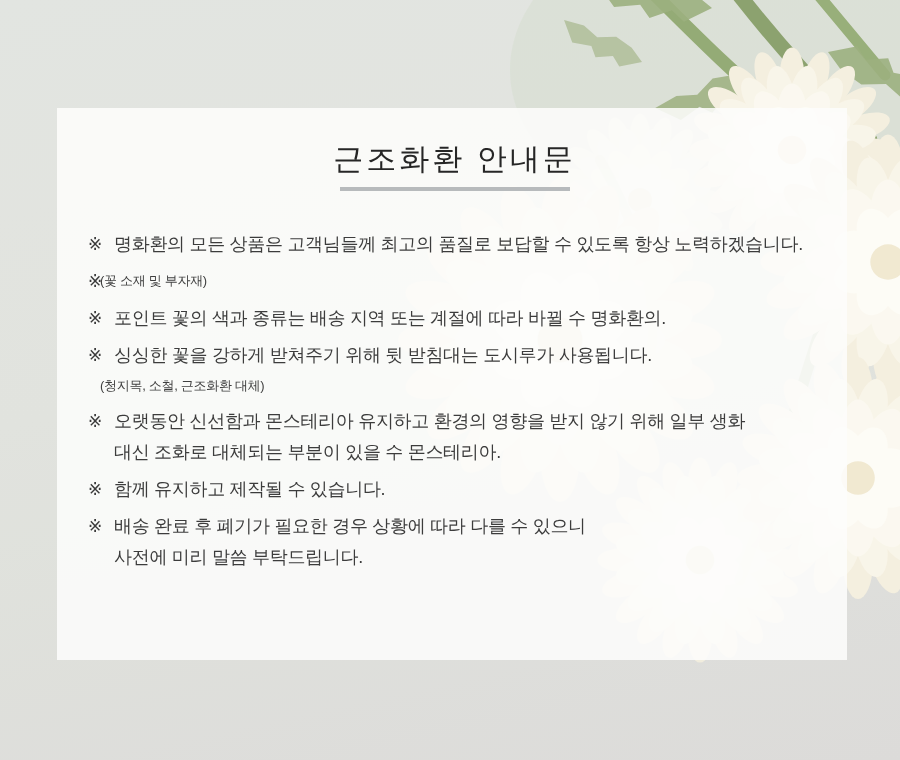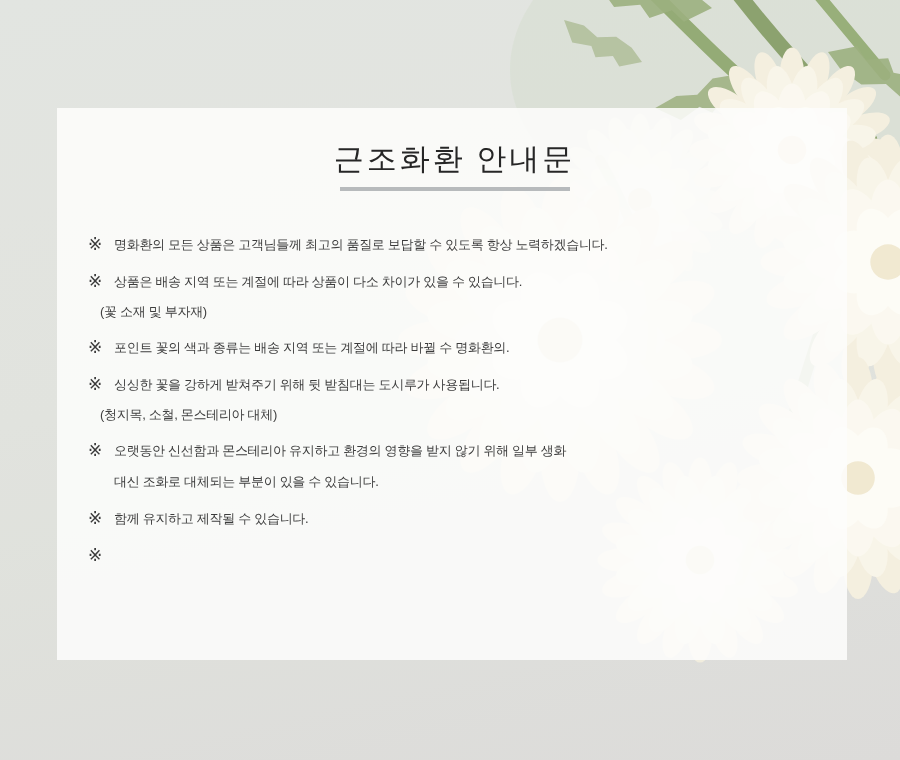--- a/index.html
+++ b/index.html
@@ -14,38 +14,38 @@
 
   .card {
     position:absolute; left:57px; top:108px; width:790px; height:552px;
     background:rgba(253,253,251,0.87);
     padding:30px 26px 0 31px;
   }
 
   .title-wrap { width:100%; text-align:center; margin-top:4px; }
   .page-title {
     display:inline-block;
-    font-family:Liberation Serif, serif;
+    font-family:Liberation Sans, sans-serif;
     font-size:30px; font-weight:500; letter-spacing:3px; color:#262626;
     line-height:34px;
   }
   .title-divider {
     width:230px; height:4px; background:#b7babc;
     margin:11px auto 0 auto;
   }
 
   .items { margin-top:38px; }
   .item { display:flex; align-items:flex-start; margin-bottom:6px; }
   .marker {
     flex:0 0 auto; width:22px; margin-right:4px;
     font-size:17px; line-height:31px; color:#3c3c3c;
   }
   .itext { flex:1 1 auto; }
   .line {
-    font-size:13px; line-height:31px; color:#3c3c3c;
+    font-size:18px; line-height:31px; color:#3c3c3c;
     letter-spacing:-0.3px; white-space:nowrap;
   }
   .subnote {
     font-size:13px; line-height:29px; color:#404040;
     letter-spacing:-0.3px; margin-left:-14px; white-space:nowrap;
   }
 </style>
 </head>
 <body>
 
@@ -449,56 +449,57 @@
       <div class="item">
         <span class="marker">※</span>
         <div class="itext">
           <div class="line">명화환의 모든 상품은 고객님들께 최고의 품질로 보답할 수 있도록 항상 노력하겠습니다.</div>
         </div>
       </div>
 
       <div class="item">
         <span class="marker">※</span>
         <div class="itext">
-          <div class="line">상품은 배송 지역 또는 계절에 따라 상품이 다소 차이가 있을 수 있습니다.</div>
           <div class="subnote">(꽃 소재 및 부자재)</div>
         </div>
       </div>
 
       <div class="item">
         <span class="marker">※</span>
         <div class="itext">
           <div class="line">포인트 꽃의 색과 종류는 배송 지역 또는 계절에 따라 바뀔 수 명화환의.</div>
         </div>
       </div>
 
       <div class="item">
         <span class="marker">※</span>
         <div class="itext">
           <div class="line">싱싱한 꽃을 강하게 받쳐주기 위해 뒷 받침대는 도시루가 사용됩니다.</div>
-          <div class="subnote">(청지목, 소철, 몬스테리아 대체)</div>
+          <div class="subnote">(청지목, 소철, 근조화환 대체)</div>
         </div>
       </div>
 
       <div class="item">
         <span class="marker">※</span>
         <div class="itext">
           <div class="line">오랫동안 신선함과 몬스테리아 유지하고 환경의 영향을 받지 않기 위해 일부 생화</div>
-          <div class="line">대신 조화로 대체되는 부분이 있을 수 있습니다.</div>
+          <div class="line">대신 조화로 대체되는 부분이 있을 수 몬스테리아.</div>
         </div>
       </div>
 
       <div class="item">
         <span class="marker">※</span>
         <div class="itext">
           <div class="line">함께 유지하고 제작될 수 있습니다.</div>
         </div>
       </div>
 
       <div class="item">
         <span class="marker">※</span>
         <div class="itext">
+          <div class="line">배송 완료 후 폐기가 필요한 경우 상황에 따라 다를 수 있으니</div>
+          <div class="line">사전에 미리 말씀 부탁드립니다.</div>
         </div>
       </div>
 
     </div>
   </div>
 </div>
 
 </body></html>

